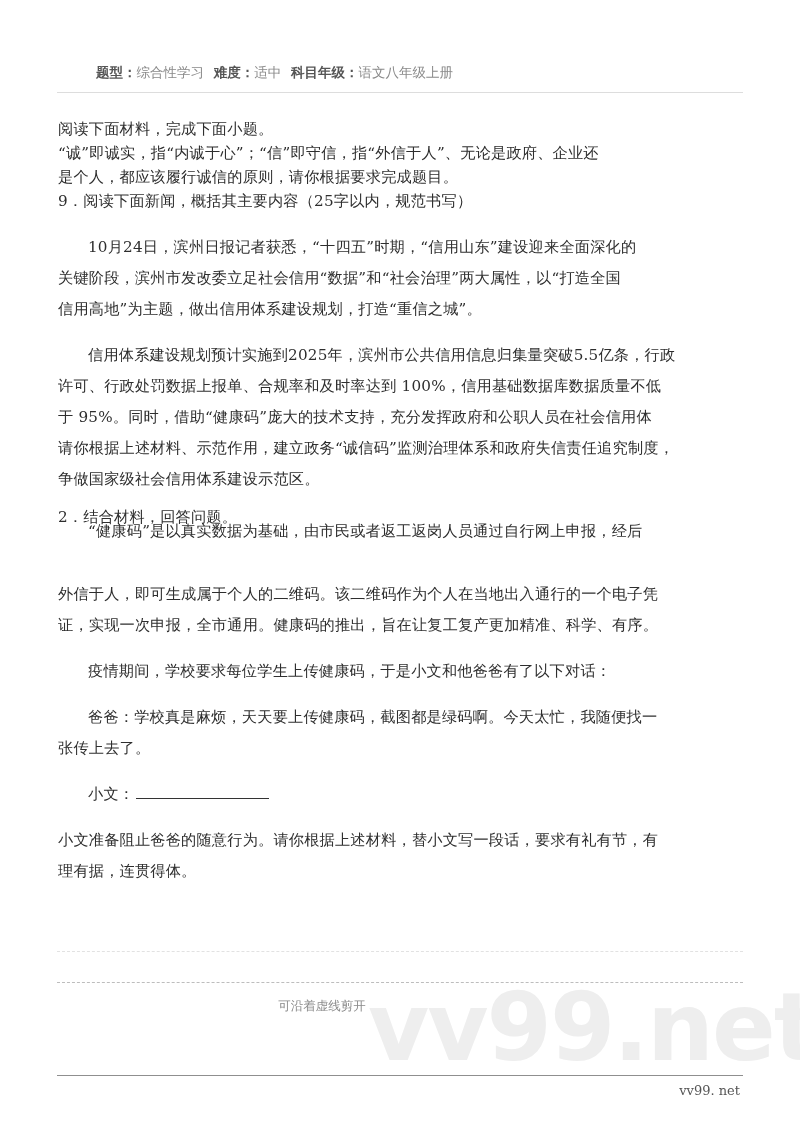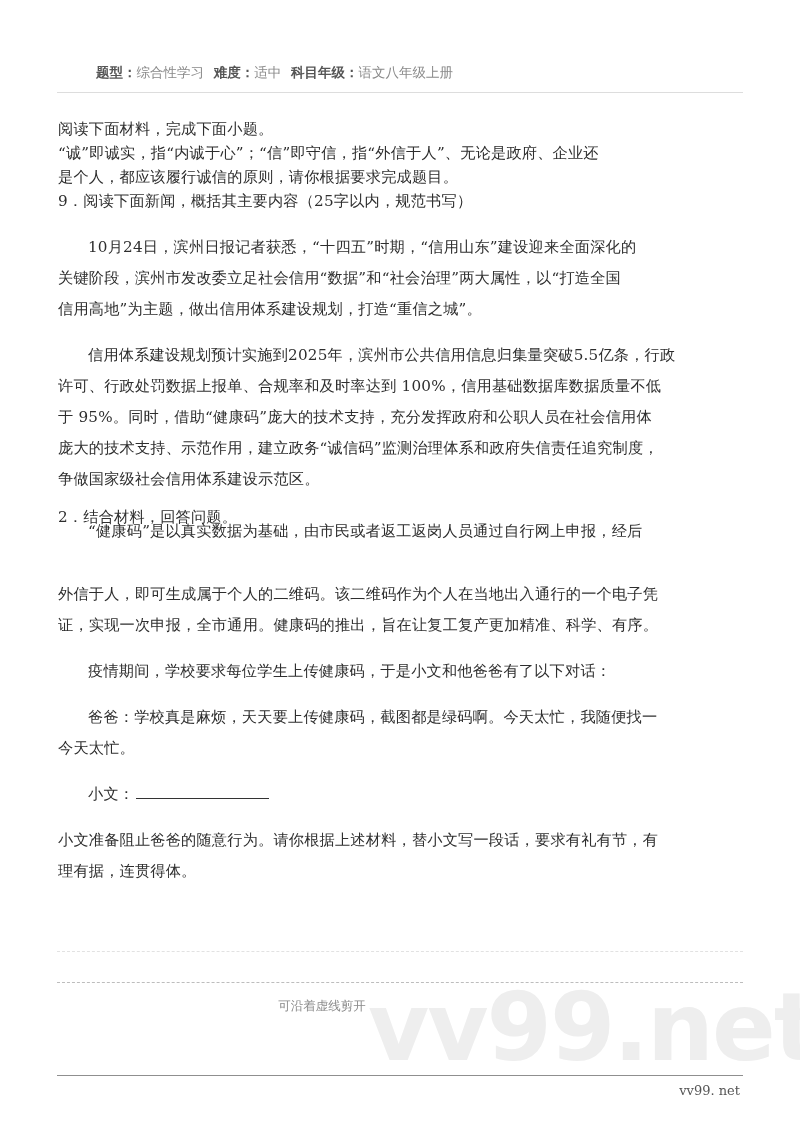--- a/index.html
+++ b/index.html
@@ -130,33 +130,33 @@
   <div class="line" style="top:167px">是个人，都应该履行诚信的原则，请你根据要求完成题目。</div>
   <div class="line" style="top:191px">9．阅读下面新闻，概括其主要内容（25字以内，规范书写）</div>
 
   <div class="line indent" style="top:237px">10月24日，滨州日报记者获悉，“十四五”时期，“信用山东”建设迎来全面深化的</div>
   <div class="line" style="top:268px">关键阶段，滨州市发改委立足社会信用“数据”和“社会治理”两大属性，以“打造全国</div>
   <div class="line" style="top:299px">信用高地”为主题，做出信用体系建设规划，打造“重信之城”。</div>
 
   <div class="line indent" style="top:345px">信用体系建设规划预计实施到2025年，滨州市公共信用信息归集量突破5.5亿条，行政</div>
   <div class="line" style="top:376px">许可、行政处罚数据上报单、合规率和及时率达到 100%，信用基础数据库数据质量不低</div>
   <div class="line" style="top:407px">于 95%。同时，借助“健康码”庞大的技术支持，充分发挥政府和公职人员在社会信用体</div>
-  <div class="line" style="top:438px">庞大的技术支持、示范作用，建立政务“诚信码”监测治理体系和政府失信责任追究制度，</div>
+  <div class="line" style="top:438px">请你根据上述材料、示范作用，建立政务“诚信码”监测治理体系和政府失信责任追究制度，</div>
   <div class="line" style="top:469px">争做国家级社会信用体系建设示范区。</div>
 
   <div class="line" style="top:507px">2．结合材料，回答问题。</div>
 
   <div class="line indent" style="top:521px">“健康码”是以真实数据为基础，由市民或者返工返岗人员通过自行网上申报，经后</div>
   <div class="line" style="top:584px">外信于人，即可生成属于个人的二维码。该二维码作为个人在当地出入通行的一个电子凭</div>
   <div class="line" style="top:615px">证，实现一次申报，全市通用。健康码的推出，旨在让复工复产更加精准、科学、有序。</div>
 
   <div class="line indent" style="top:661px">疫情期间，学校要求每位学生上传健康码，于是小文和他爸爸有了以下对话：</div>
 
   <div class="line indent" style="top:707px">爸爸：学校真是麻烦，天天要上传健康码，截图都是绿码啊。今天太忙，我随便找一</div>
-  <div class="line" style="top:738px">今天太忙。</div>
+  <div class="line" style="top:738px">张传上去了。</div>
 
   <div class="line indent" style="top:784px">
     <span>小文：</span><span class="blank"></span>
   </div>
 
   <div class="line" style="top:830px">小文准备阻止爸爸的随意行为。请你根据上述材料，替小文写一段话，要求有礼有节，有</div>
   <div class="line" style="top:861px">理有据，连贯得体。</div>
 </div>
 
 <div class="dash dash-1"></div>

